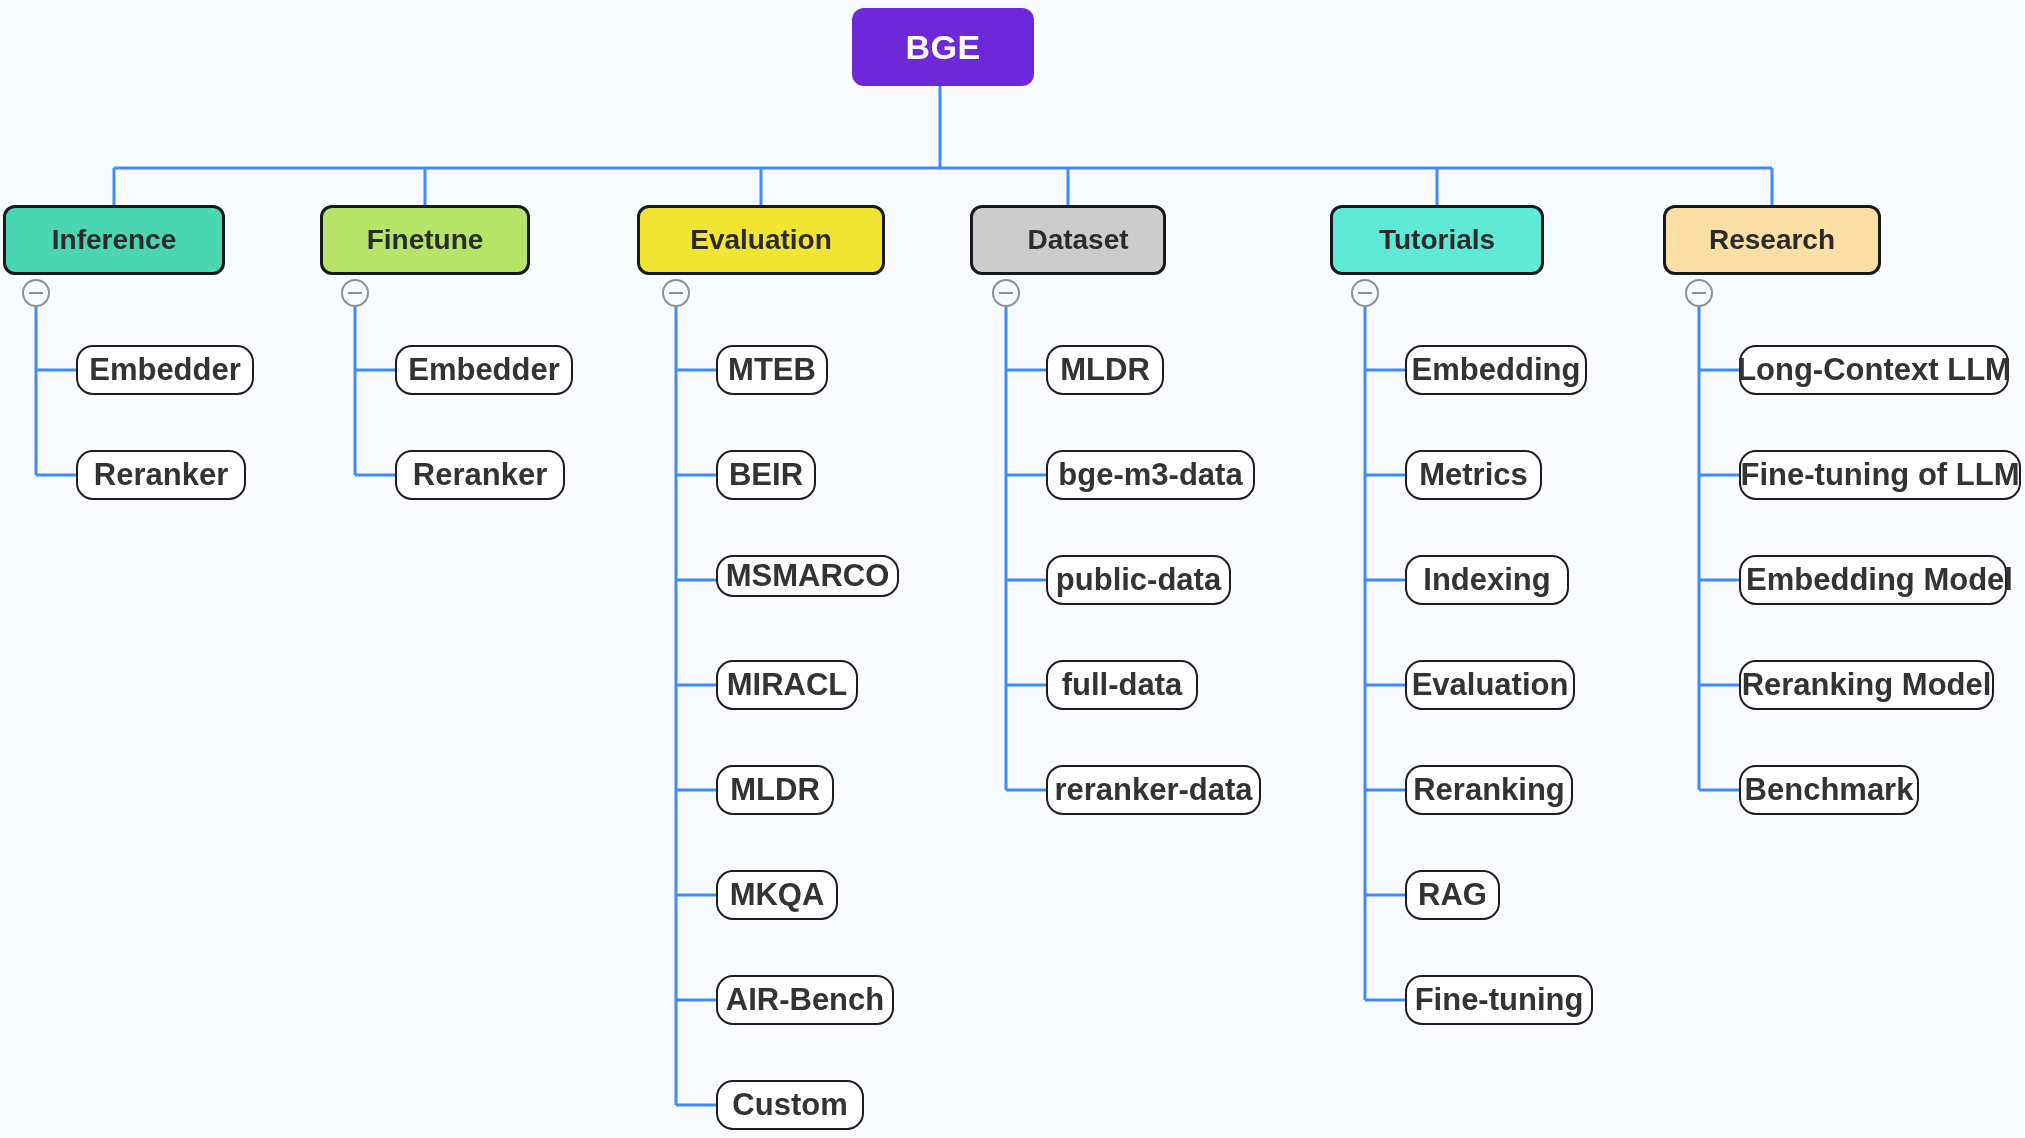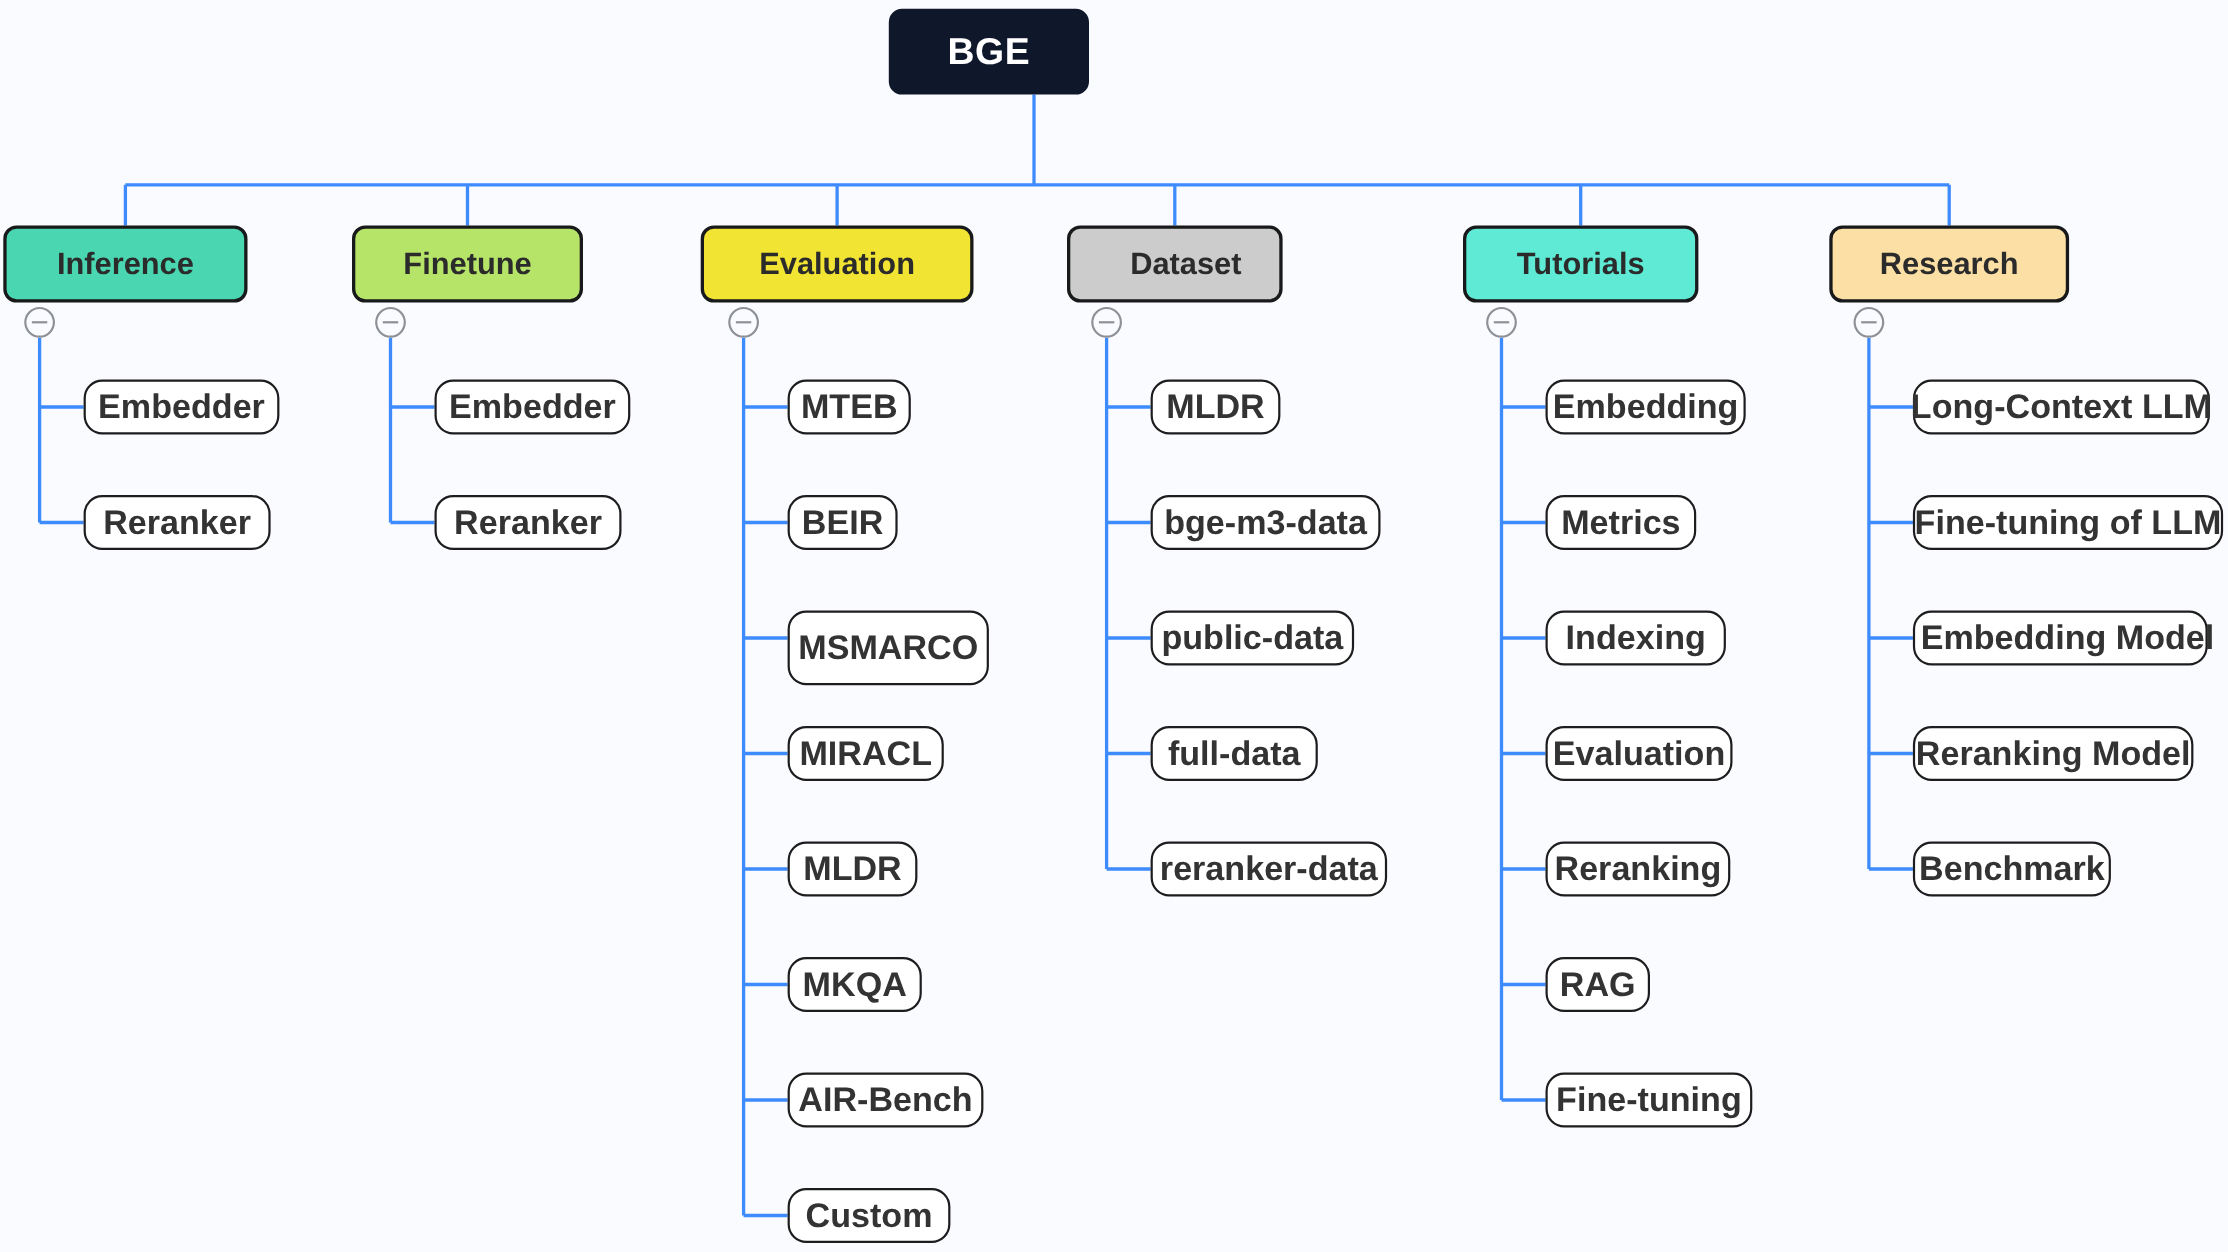--- a/index.html
+++ b/index.html
@@ -122,40 +122,40 @@
       <line x1="1365" y1="1000" x2="1405" y2="1000" stroke="#3d8bfd" stroke-width="3"></line>
       <line x1="1772" y1="168" x2="1772" y2="205" stroke="#3d8bfd" stroke-width="3"></line>
       <line x1="1699" y1="307" x2="1699" y2="790" stroke="#3d8bfd" stroke-width="3"></line>
       <line x1="1699" y1="370" x2="1739" y2="370" stroke="#3d8bfd" stroke-width="3"></line>
       <line x1="1699" y1="475" x2="1739" y2="475" stroke="#3d8bfd" stroke-width="3"></line>
       <line x1="1699" y1="580" x2="1739" y2="580" stroke="#3d8bfd" stroke-width="3"></line>
       <line x1="1699" y1="685" x2="1739" y2="685" stroke="#3d8bfd" stroke-width="3"></line>
       <line x1="1699" y1="790" x2="1739" y2="790" stroke="#3d8bfd" stroke-width="3"></line>
     </svg>
   <div id="node-layer">
-      <div class="node node-root" style="left: 808px; top: 8px; width: 182px; height: 78px; background: #0f172a; color: rgb(255, 255, 255); text-align: center;">BGE</div>
+      <div class="node node-root" style="left: 852px; top: 8px; width: 182px; height: 78px; background: #6d28d9; color: rgb(255, 255, 255); text-align: center;">BGE</div>
       <div class="node node-category" style="left: 3px; top: 205px; width: 222px; height: 70px; background: rgb(74, 214, 176);">Inference</div>
       <div class="collapse-toggle" style="left: 22px; top: 279px;">
         <span class="minus"></span>
       </div>
       <div class="node node-leaf" style="left: 76px; top: 345px; width: 178px; height: 50px;">Embedder</div>
       <div class="node node-leaf" style="left: 76px; top: 450px; width: 170px; height: 50px;">Reranker</div>
       <div class="node node-category" style="left: 320px; top: 205px; width: 210px; height: 70px; background: rgb(181, 228, 104);">Finetune</div>
       <div class="collapse-toggle" style="left: 341px; top: 279px;">
         <span class="minus"></span>
       </div>
       <div class="node node-leaf" style="left: 395px; top: 345px; width: 178px; height: 50px;">Embedder</div>
       <div class="node node-leaf" style="left: 395px; top: 450px; width: 170px; height: 50px;">Reranker</div>
       <div class="node node-category" style="left: 637px; top: 205px; width: 248px; height: 70px; background: rgb(242, 228, 50);">Evaluation</div>
       <div class="collapse-toggle" style="left: 662px; top: 279px;">
         <span class="minus"></span>
       </div>
       <div class="node node-leaf" style="left: 716px; top: 345px; width: 112px; height: 50px;">MTEB</div>
       <div class="node node-leaf" style="left: 716px; top: 450px; width: 100px; height: 50px;">BEIR</div>
-      <div class="node node-leaf" style="left: 716px; top: 555px; width: 183px; height: 68px;">MSMARCO</div>
+      <div class="node node-leaf" style="left: 716px; top: 555px; width: 183px; height: 42px;">MSMARCO</div>
       <div class="node node-leaf" style="left: 716px; top: 660px; width: 142px; height: 50px;">MIRACL</div>
       <div class="node node-leaf" style="left: 716px; top: 765px; width: 118px; height: 50px;">MLDR</div>
       <div class="node node-leaf" style="left: 716px; top: 870px; width: 122px; height: 50px;">MKQA</div>
       <div class="node node-leaf" style="left: 716px; top: 975px; width: 178px; height: 50px;">AIR-Bench</div>
       <div class="node node-leaf" style="left: 716px; top: 1080px; width: 148px; height: 50px;">Custom</div>
       <div class="node node-category" style="left: 970px; top: 205px; width: 196px; height: 70px; background: rgb(204, 204, 204); padding-left: 20px;">Dataset</div>
       <div class="collapse-toggle" style="left: 992px; top: 279px;">
         <span class="minus"></span>
       </div>
       <div class="node node-leaf" style="left: 1046px; top: 345px; width: 118px; height: 50px;">MLDR</div>

